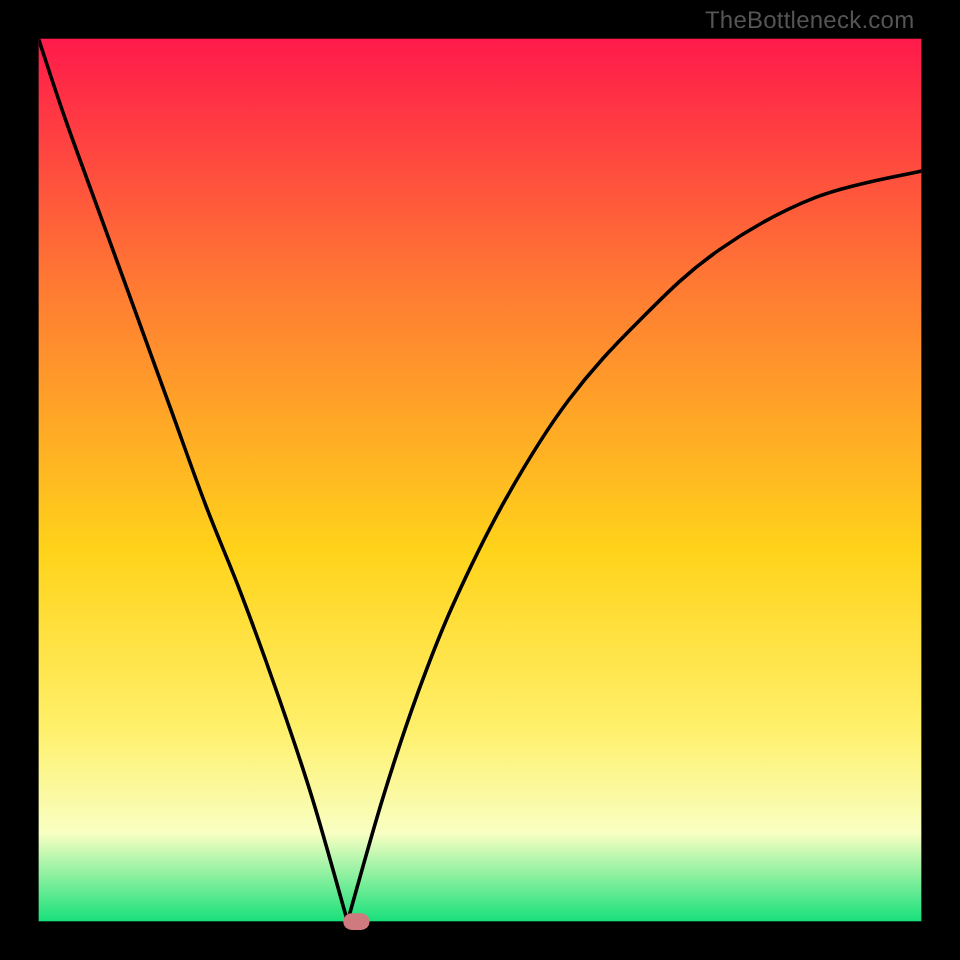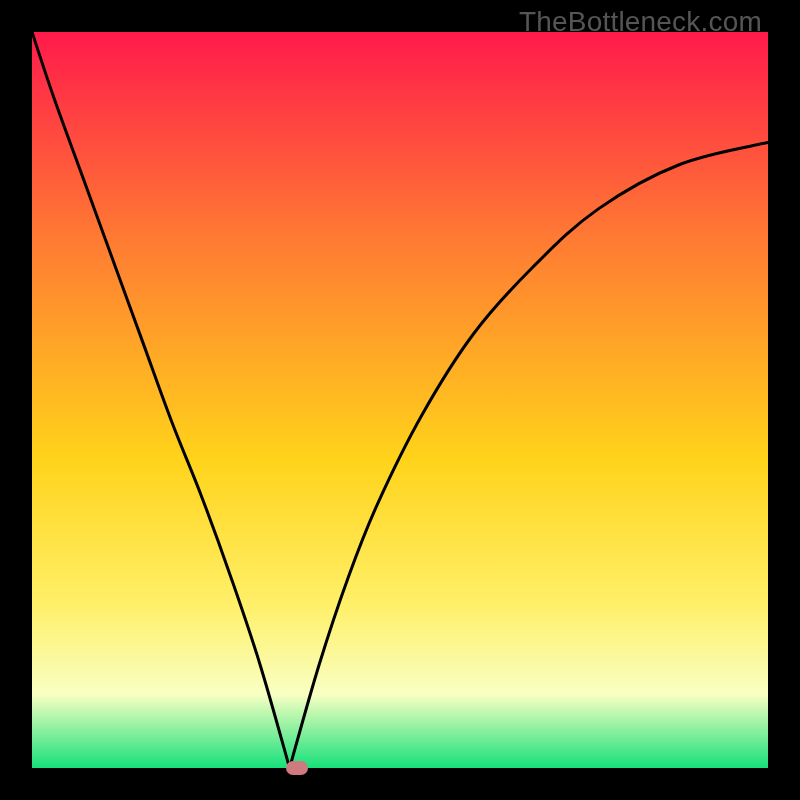--- a/index.html
+++ b/index.html
@@ -24,21 +24,21 @@
     left: 0;
     top: 0;
     width: 736px;
     height: 736px;
   }
   .watermark {
     position: absolute;
     top: 6px;
     right: 38px;
     color: #555;
-    font-size: 28px;
+    font-size: 20px;
     font-weight: 500;
     letter-spacing: 0.2px;
   }
   svg.curve {
     position: absolute;
     left: 0;
     top: 0;
   }
   .marker {
     position: absolute;

